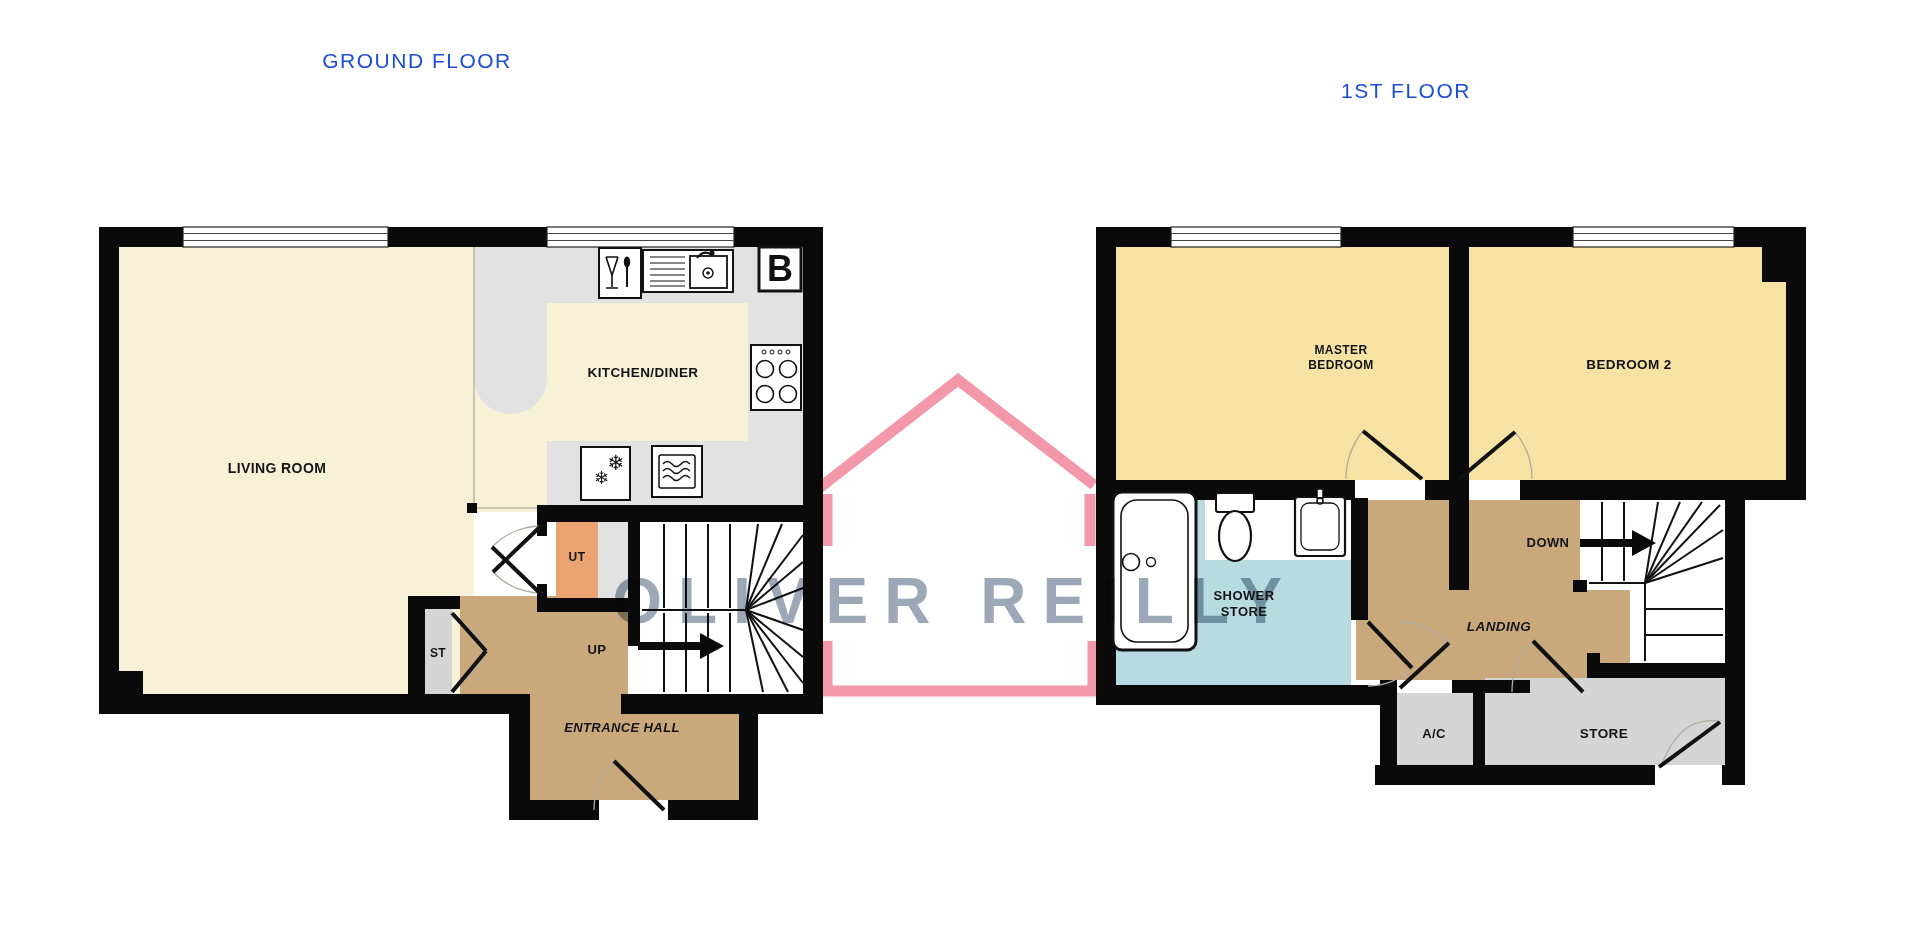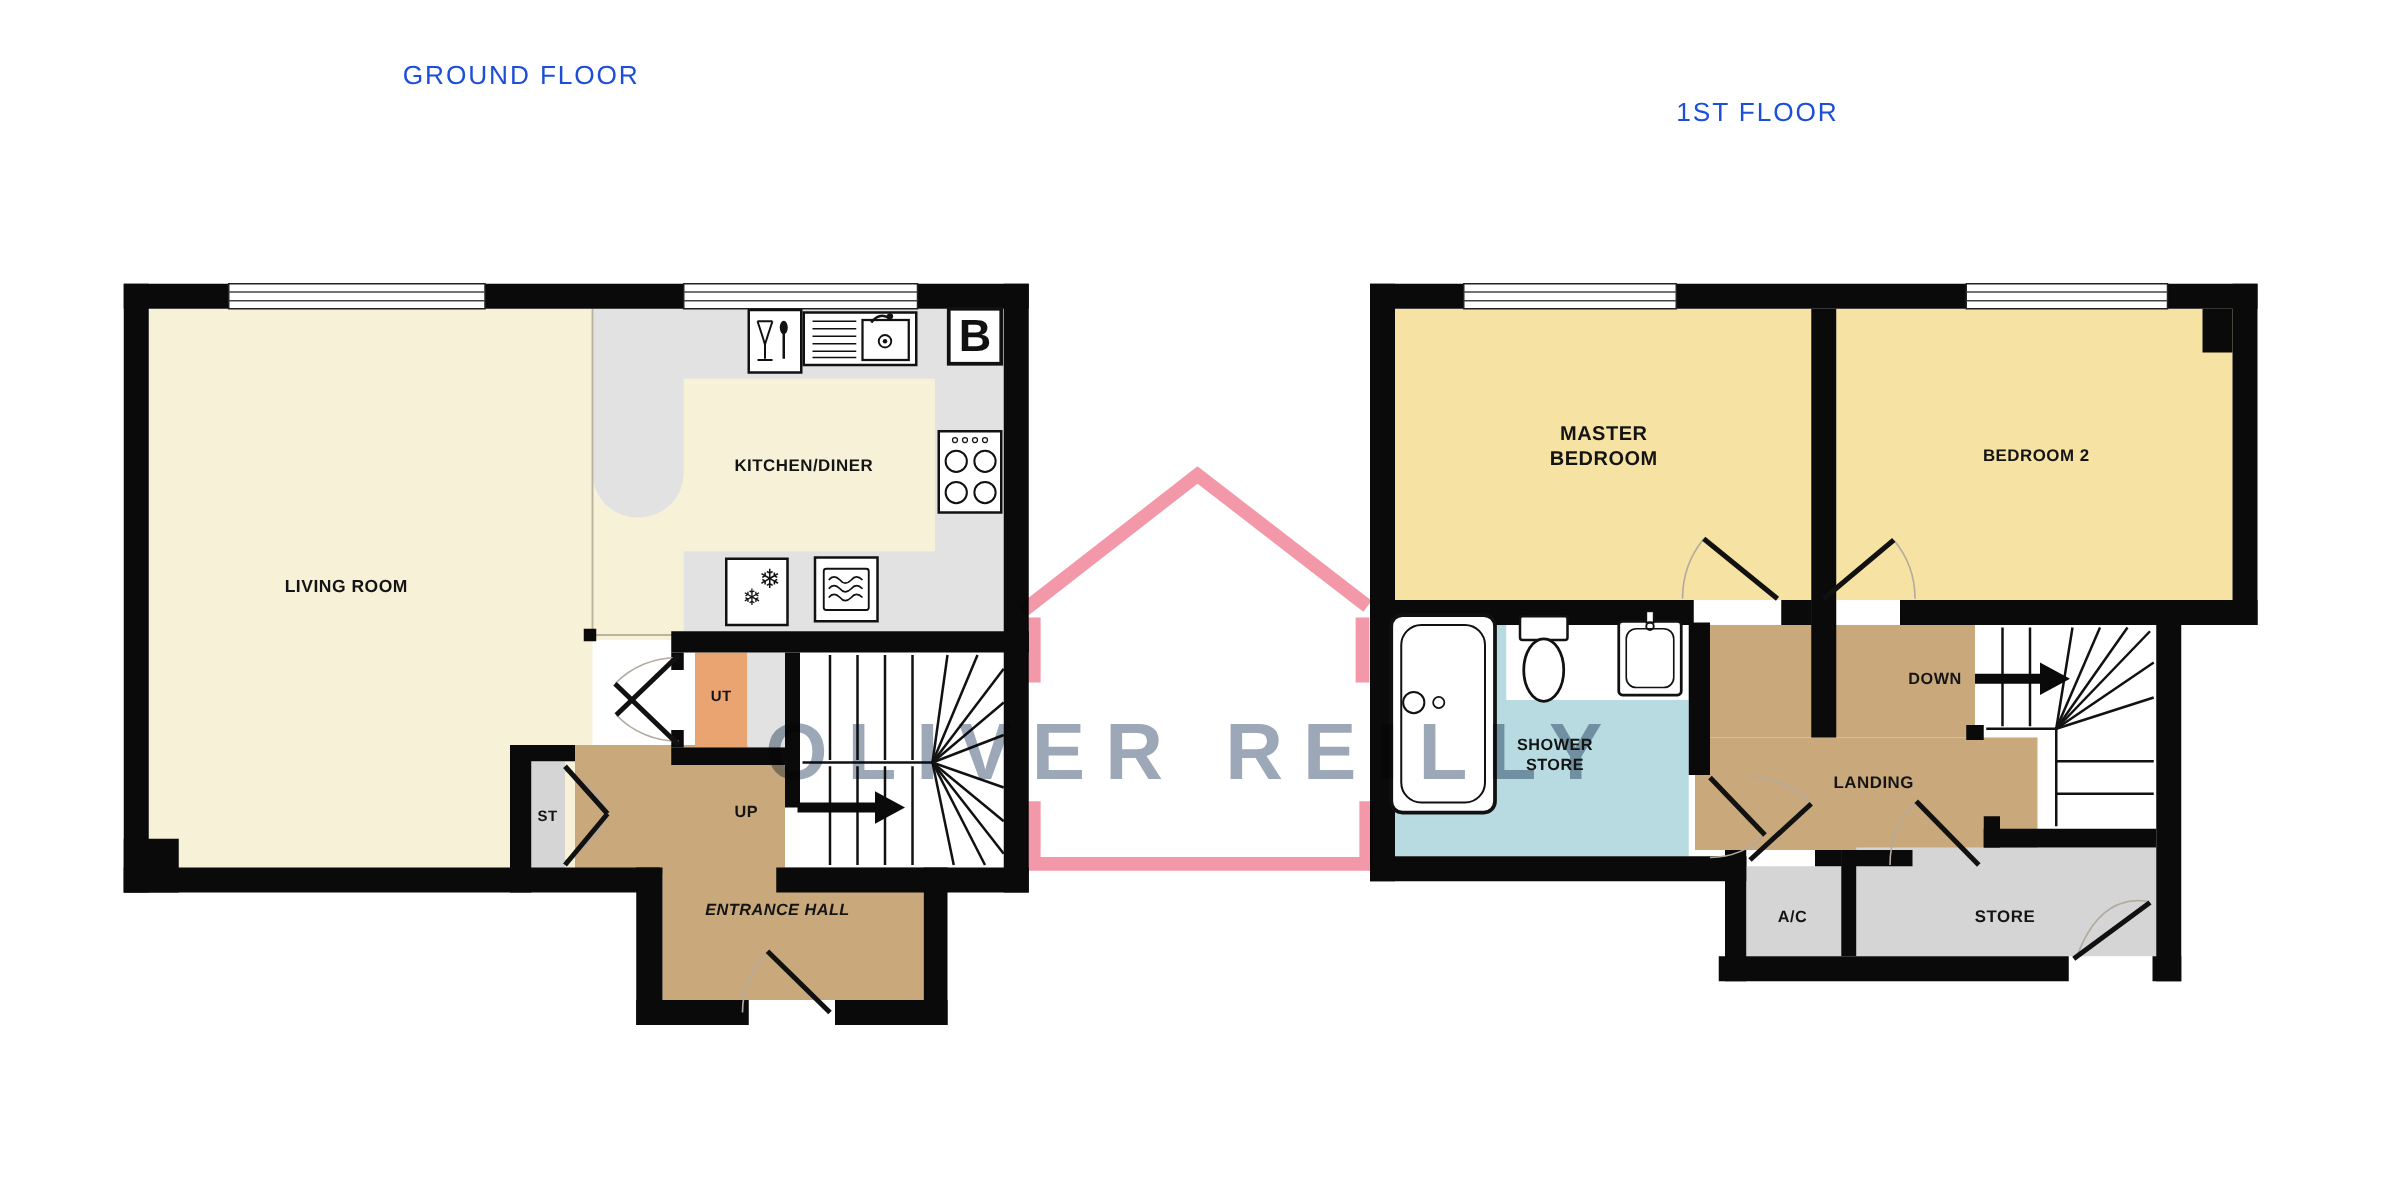--- a/index.html
+++ b/index.html
@@ -275,20 +275,20 @@
   <div class="title" style="left:417px;top:61px;">GROUND FLOOR</div>
   <div class="title" style="left:1406px;top:61px;margin-top:30px;">1ST FLOOR</div>
 
   <div class="lbl" style="left:277px;top:469px;font-size:14px;">LIVING ROOM</div>
   <div class="lbl" style="left:643px;top:373px;font-size:13.5px;">KITCHEN/DINER</div>
   <div class="lbl" style="left:577px;top:557px;font-size:12px;">UT</div>
   <div class="lbl" style="left:438px;top:653px;font-size:12px;text-align:right;">ST</div>
   <div class="lbl" style="left:597px;top:650px;font-size:13px;font-weight:600;">UP</div>
   <div class="lbl" style="left:622px;top:728px;font-size:13px;width:120px;font-style:italic;">ENTRANCE HALL</div>
 
-  <div class="lbl" style="left:1283px;top:358px;font-size:16px;width:110px;">MASTER BEDROOM</div>
+  <div class="lbl" style="left:1341px;top:358px;font-size:12px;width:110px;">MASTER BEDROOM</div>
   <div class="lbl" style="left:1629px;top:365px;font-size:13.5px;width:100px;">BEDROOM 2</div>
   <div class="lbl" style="left:1244px;top:604px;font-size:13px;width:90px;">SHOWER STORE</div>
-  <div class="lbl" style="left:1499px;top:627px;font-size:13.5px;">LANDING</div>
+  <div class="lbl" style="left:1499px;top:627px;font-size:13.5px;font-style:italic;">LANDING</div>
   <div class="lbl" style="left:1548px;top:543px;font-size:13px;font-weight:600;">DOWN</div>
   <div class="lbl" style="left:1434px;top:734px;font-size:13px;">A/C</div>
   <div class="lbl" style="left:1604px;top:734px;font-size:13.5px;">STORE</div>
 </div>
 
 </body></html>

